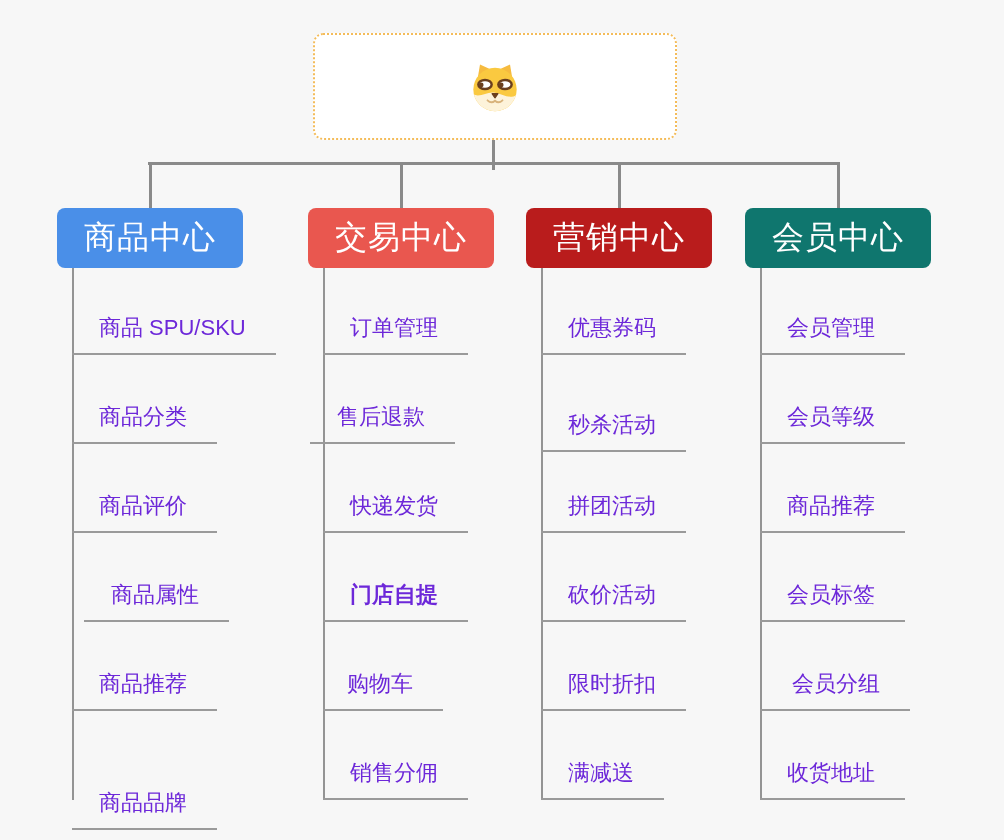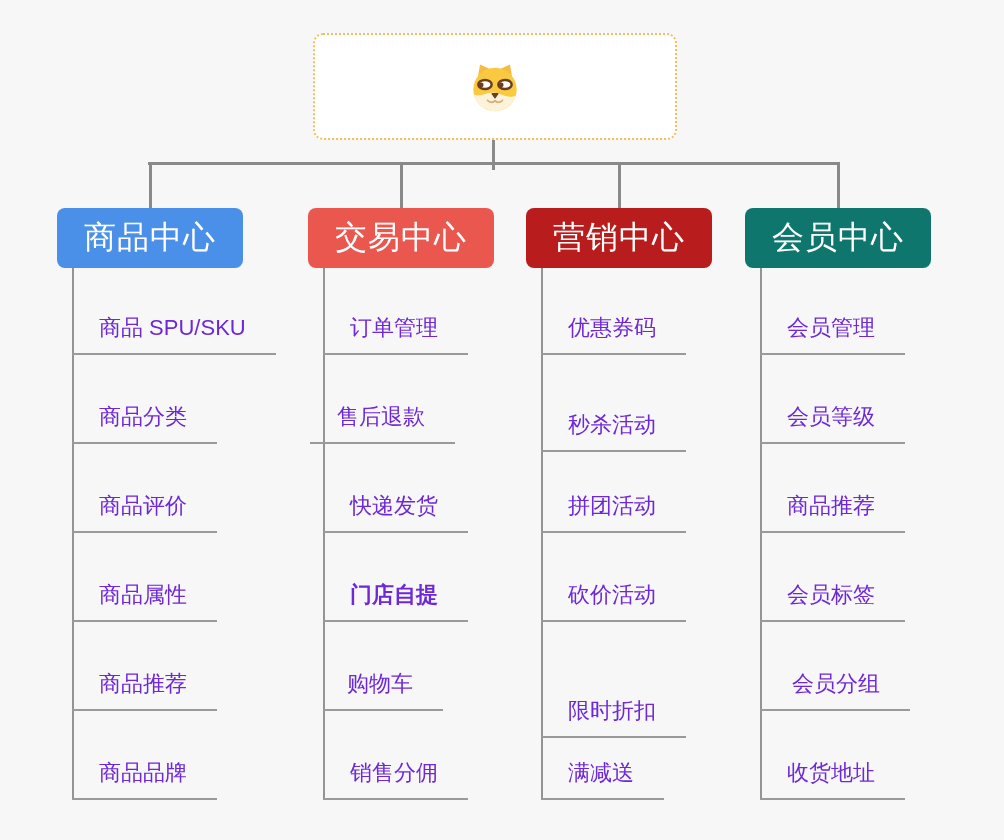--- a/index.html
+++ b/index.html
@@ -96,40 +96,40 @@
   <div class="connector stem"></div>
   <div class="connector hbar"></div>
 
   <div id="branches">
       <div class="connector drop" style="left: 148.5px;"></div>
       <div class="branch-header" style="left: 57px; background: rgb(74, 143, 232);">商品中心</div>
       <div class="branch-vline" style="left: 72px;"></div>
       <div class="leaf" style="left: 72px; top: 311px;">商品 SPU/SKU</div>
       <div class="leaf" style="left: 72px; top: 400px;">商品分类</div>
       <div class="leaf" style="left: 72px; top: 489px;">商品评价</div>
-      <div class="leaf" style="left: 72px; top: 578px;">商品属性</div>
+      <div class="leaf" style="left: 84px; top: 578px;">商品属性</div>
       <div class="leaf" style="left: 72px; top: 667px;">商品推荐</div>
-      <div class="leaf" style="left: 72px; top: 756px;">商品品牌</div>
+      <div class="leaf" style="left: 72px; top: 786px;">商品品牌</div>
       <div class="connector drop" style="left: 399.5px;"></div>
       <div class="branch-header" style="left: 308px; background: rgb(233, 87, 79);">交易中心</div>
       <div class="branch-vline" style="left: 323px;"></div>
       <div class="leaf" style="left: 323px; top: 311px;">订单管理</div>
       <div class="leaf" style="left: 310px; top: 400px;">售后退款</div>
       <div class="leaf" style="left: 323px; top: 489px;">快递发货</div>
       <div class="leaf" style="left: 323px; top: 578px; font-weight: bold;">门店自提</div>
       <div class="leaf" style="left: 323px; top: 667px; padding-left: 24px;">购物车</div>
       <div class="leaf" style="left: 323px; top: 756px;">销售分佣</div>
       <div class="connector drop" style="left: 617.5px;"></div>
       <div class="branch-header" style="left: 526px; background: #b91c1c;">营销中心</div>
       <div class="branch-vline" style="left: 541px;"></div>
       <div class="leaf" style="left: 541px; top: 311px;">优惠券码</div>
       <div class="leaf" style="left: 541px; top: 408px;">秒杀活动</div>
       <div class="leaf" style="left: 541px; top: 489px;">拼团活动</div>
       <div class="leaf" style="left: 541px; top: 578px;">砍价活动</div>
-      <div class="leaf" style="left: 541px; top: 667px; margin-top: 27px;">限时折扣</div>
+      <div class="leaf" style="left: 541px; top: 667px;">限时折扣</div>
       <div class="leaf" style="left: 541px; top: 756px;">满减送</div>
       <div class="connector drop" style="left: 836.5px;"></div>
       <div class="branch-header" style="left: 745px; background: #0f766e;">会员中心</div>
       <div class="branch-vline" style="left: 760px;"></div>
       <div class="leaf" style="left: 760px; top: 311px;">会员管理</div>
       <div class="leaf" style="left: 760px; top: 400px;">会员等级</div>
       <div class="leaf" style="left: 760px; top: 489px;">商品推荐</div>
       <div class="leaf" style="left: 760px; top: 578px;">会员标签</div>
       <div class="leaf" style="left: 760px; top: 667px; padding-left: 32px;">会员分组</div>
       <div class="leaf" style="left: 760px; top: 756px;">收货地址</div>

